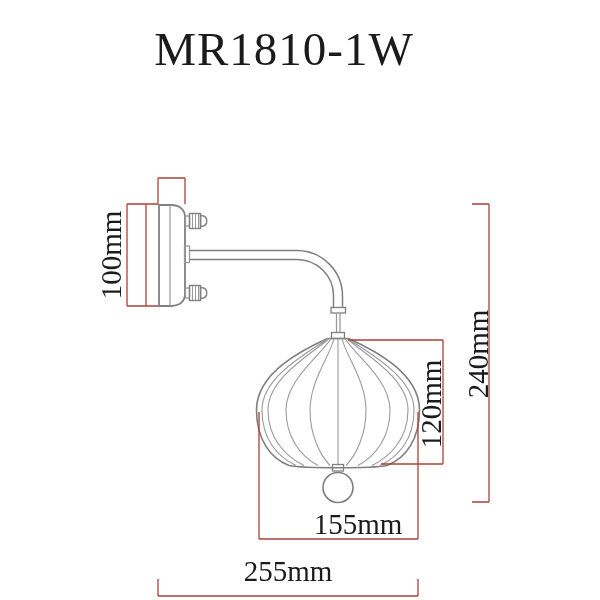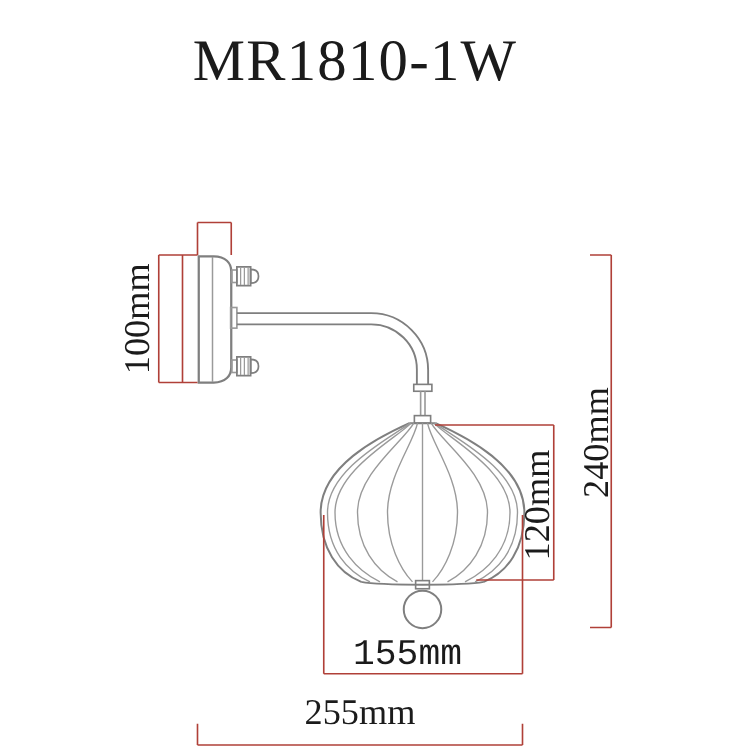--- a/index.html
+++ b/index.html
@@ -22,21 +22,21 @@
   .dim-label{
     position:absolute;
     font-size:29px;line-height:1;
     color:var(--ink,#1b1b1b);
     white-space:nowrap;
   }
   .dl-25 {left:168px;top:148px;transform:translate(-50%,-50%);}
   .dl-100{left:111px;top:239px;transform:translate(-50%,-50%) rotate(-90deg);}
   .dl-120{left:431px;top:388px;transform:translate(-50%,-50%) rotate(-90deg);}
   .dl-240{left:478px;top:338px;transform:translate(-50%,-50%) rotate(-90deg);}
-  .dl-155{left:326px;top:508px;transform:translate(-50%,-50%);font-family:Liberation Mono, monospace;}
+  .dl-155{left:358px;top:508px;transform:translate(-50%,-50%);}
   .dl-255{left:288px;top:555px;transform:translate(-50%,-50%);text-align:center;}
   .gray  {stroke:var(--line-gray,#9a9a9a);fill:none;}
   .grayd {stroke:var(--line-gray-dark,#848484);fill:none;}
   .red   {stroke:var(--dimension-red,#b04038);fill:none;}
 </style>
 </head>
 <body>
 
 <div class="canvas">
 

